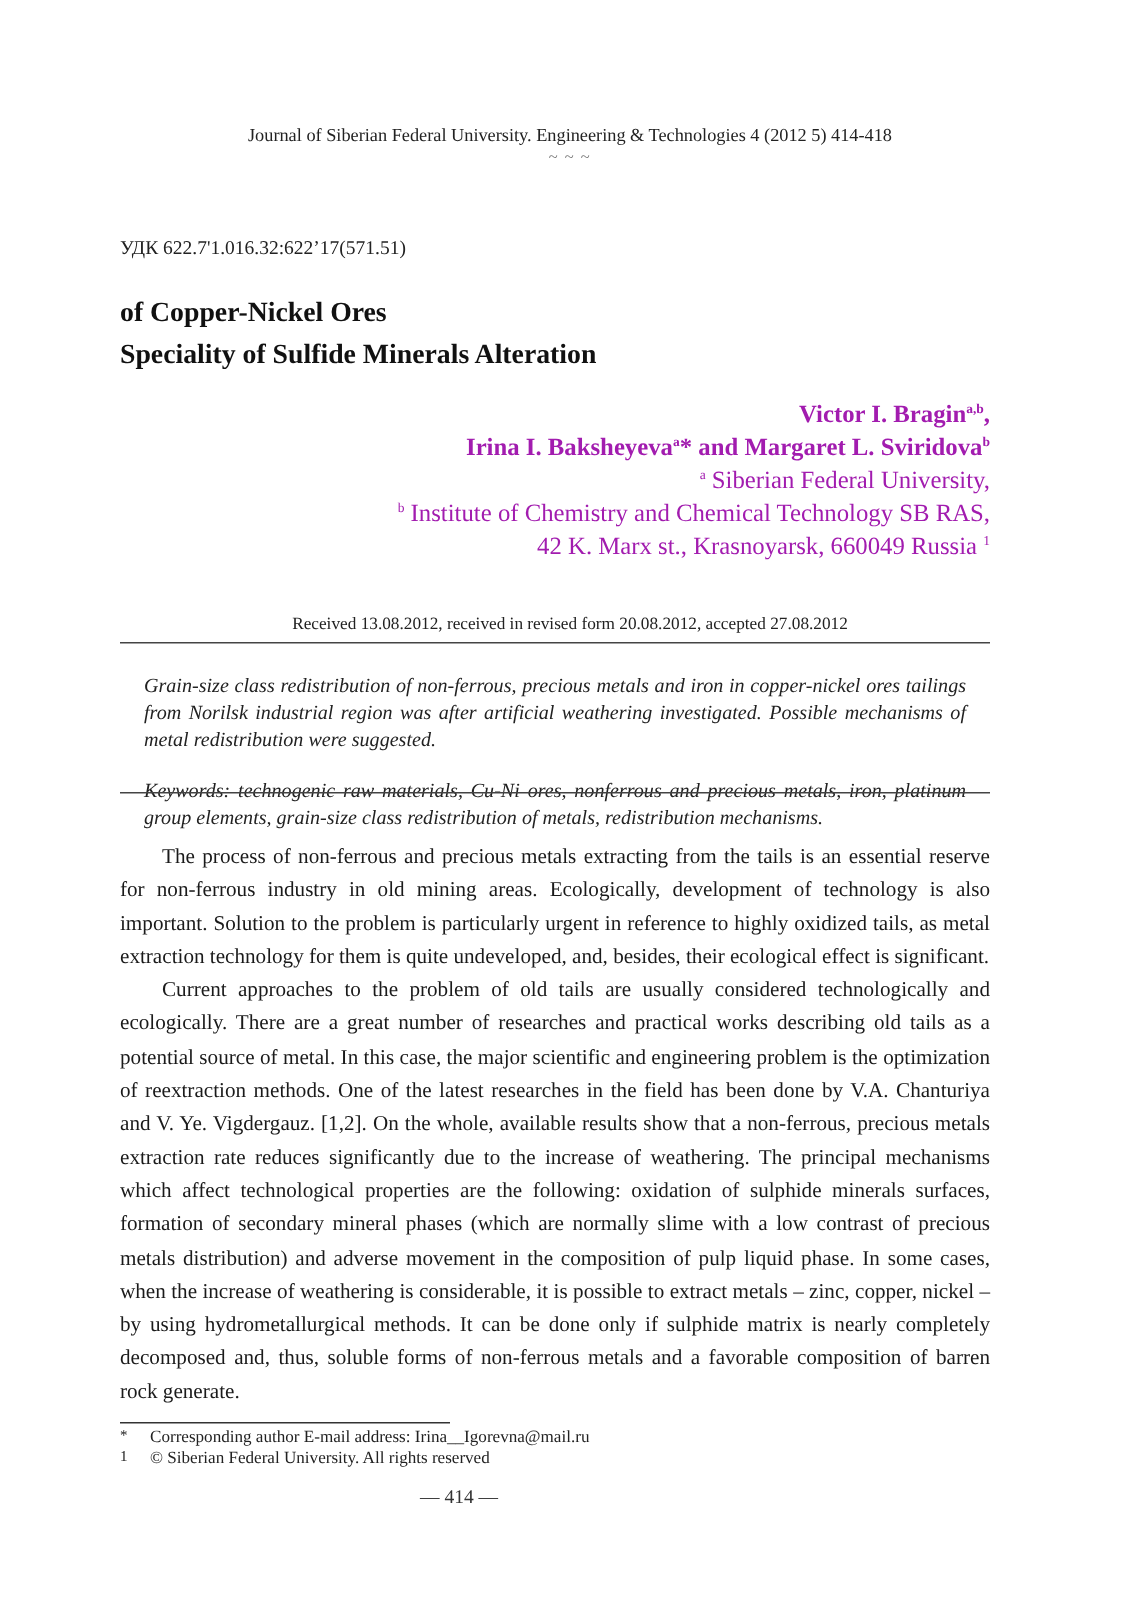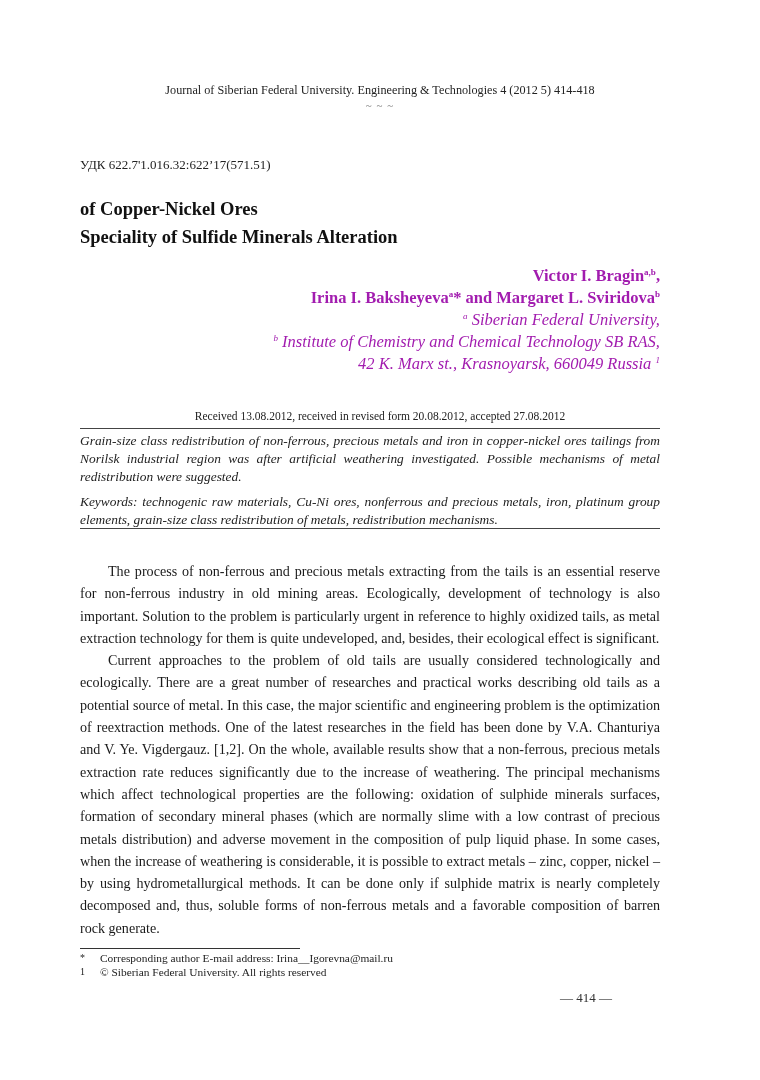--- a/index.html
+++ b/index.html
@@ -66,21 +66,20 @@
       text-align: right;
       font-size: 16.5px;
       line-height: 22px;
       color: #a21caf;
     }
     .authors .author-line {
       font-weight: bold;
       white-space: nowrap;
     }
     .authors .affil-line {
-      font-style: italic;
       white-space: nowrap;
       text-align: right;
     }
     sup {
       font-size: 9px;
       line-height: 0;
       vertical-align: 6px;
     }
     .received {
       position: absolute;
@@ -104,21 +103,21 @@
       top: 432px;
       left: 80px;
       width: 580px;
       font-style: italic;
       font-size: 13.4px;
       line-height: 18px;
       text-align: justify;
       color: #222;
     }
     .abstract-block p {
-      margin: 0;
+      margin: 16px;
     }
     .abstract-block p + p {
       margin-top: 7px;
     }
     .body-text {
       position: absolute;
       top: 560px;
       left: 80px;
       width: 580px;
       font-size: 14.1px;
@@ -153,21 +152,21 @@
     .fn-mark {
       width: 20px;
       flex: 0 0 20px;
       font-size: 10px;
     }
     .page-number {
       position: absolute;
       top: 990px;
       left: 0;
       width: 612px;
-      text-align: right;
+      text-align: center;
       font-size: 13px;
       line-height: 16px;
       color: #333;
     }
   </style>
 </head>
 <body>
 
 <div class="page">
 

